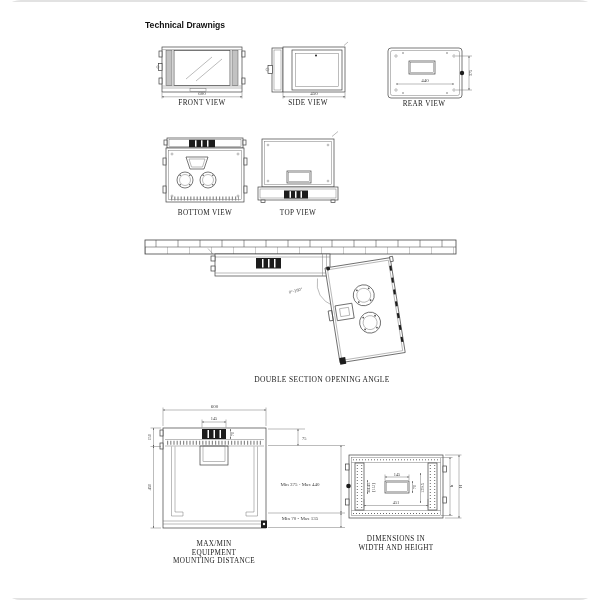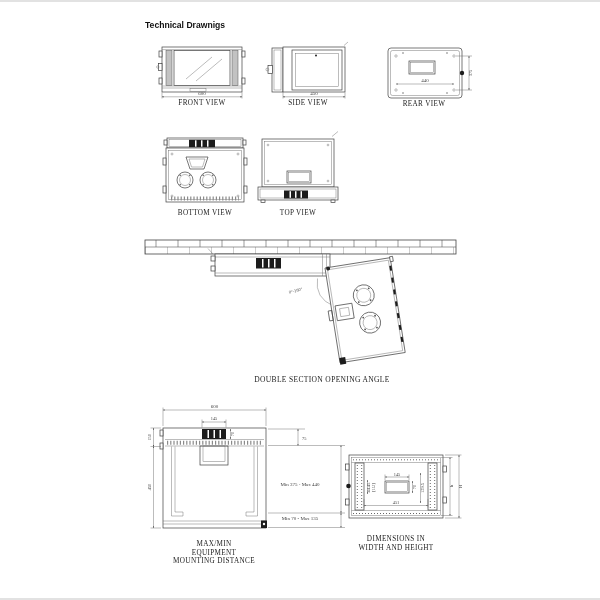--- a/index.html
+++ b/index.html
@@ -1,16 +1,16 @@
 <!DOCTYPE html>
 <html><head>
 <meta charset="utf-8">
 <style>
   html,body{margin:0;padding:0;background:#fff;}
-  #stage{position:relative;width:600px;height:600px;background:#fff;overflow:hidden;}
+  #stage{position:relative;width:600px;height:600px;background:#fff;overflow:hidden;border-radius:21px;}
   svg{display:block;}
   text{font-family:"Liberation Serif", serif; fill:#2e2e2e;}
   .ttl{font-family:"Liberation Sans", sans-serif; font-weight:bold; font-size:8.6px; fill:#111;}
   .cap{font-size:7.2px; text-anchor:middle; letter-spacing:.35px; fill:#222;}
   .dim{font-size:5px; text-anchor:middle; fill:#444;}
   .dimxs{font-size:4.4px; text-anchor:middle; fill:#444;}
   .s{stroke:#3f3f3f; stroke-width:.7; fill:none;}
   .sf{stroke:#3f3f3f; stroke-width:.7; fill:#fff;}
   .sl{stroke:#6a6a6a; stroke-width:.45; fill:none;}
   .dark{fill:#1c1c1c; stroke:none;}

